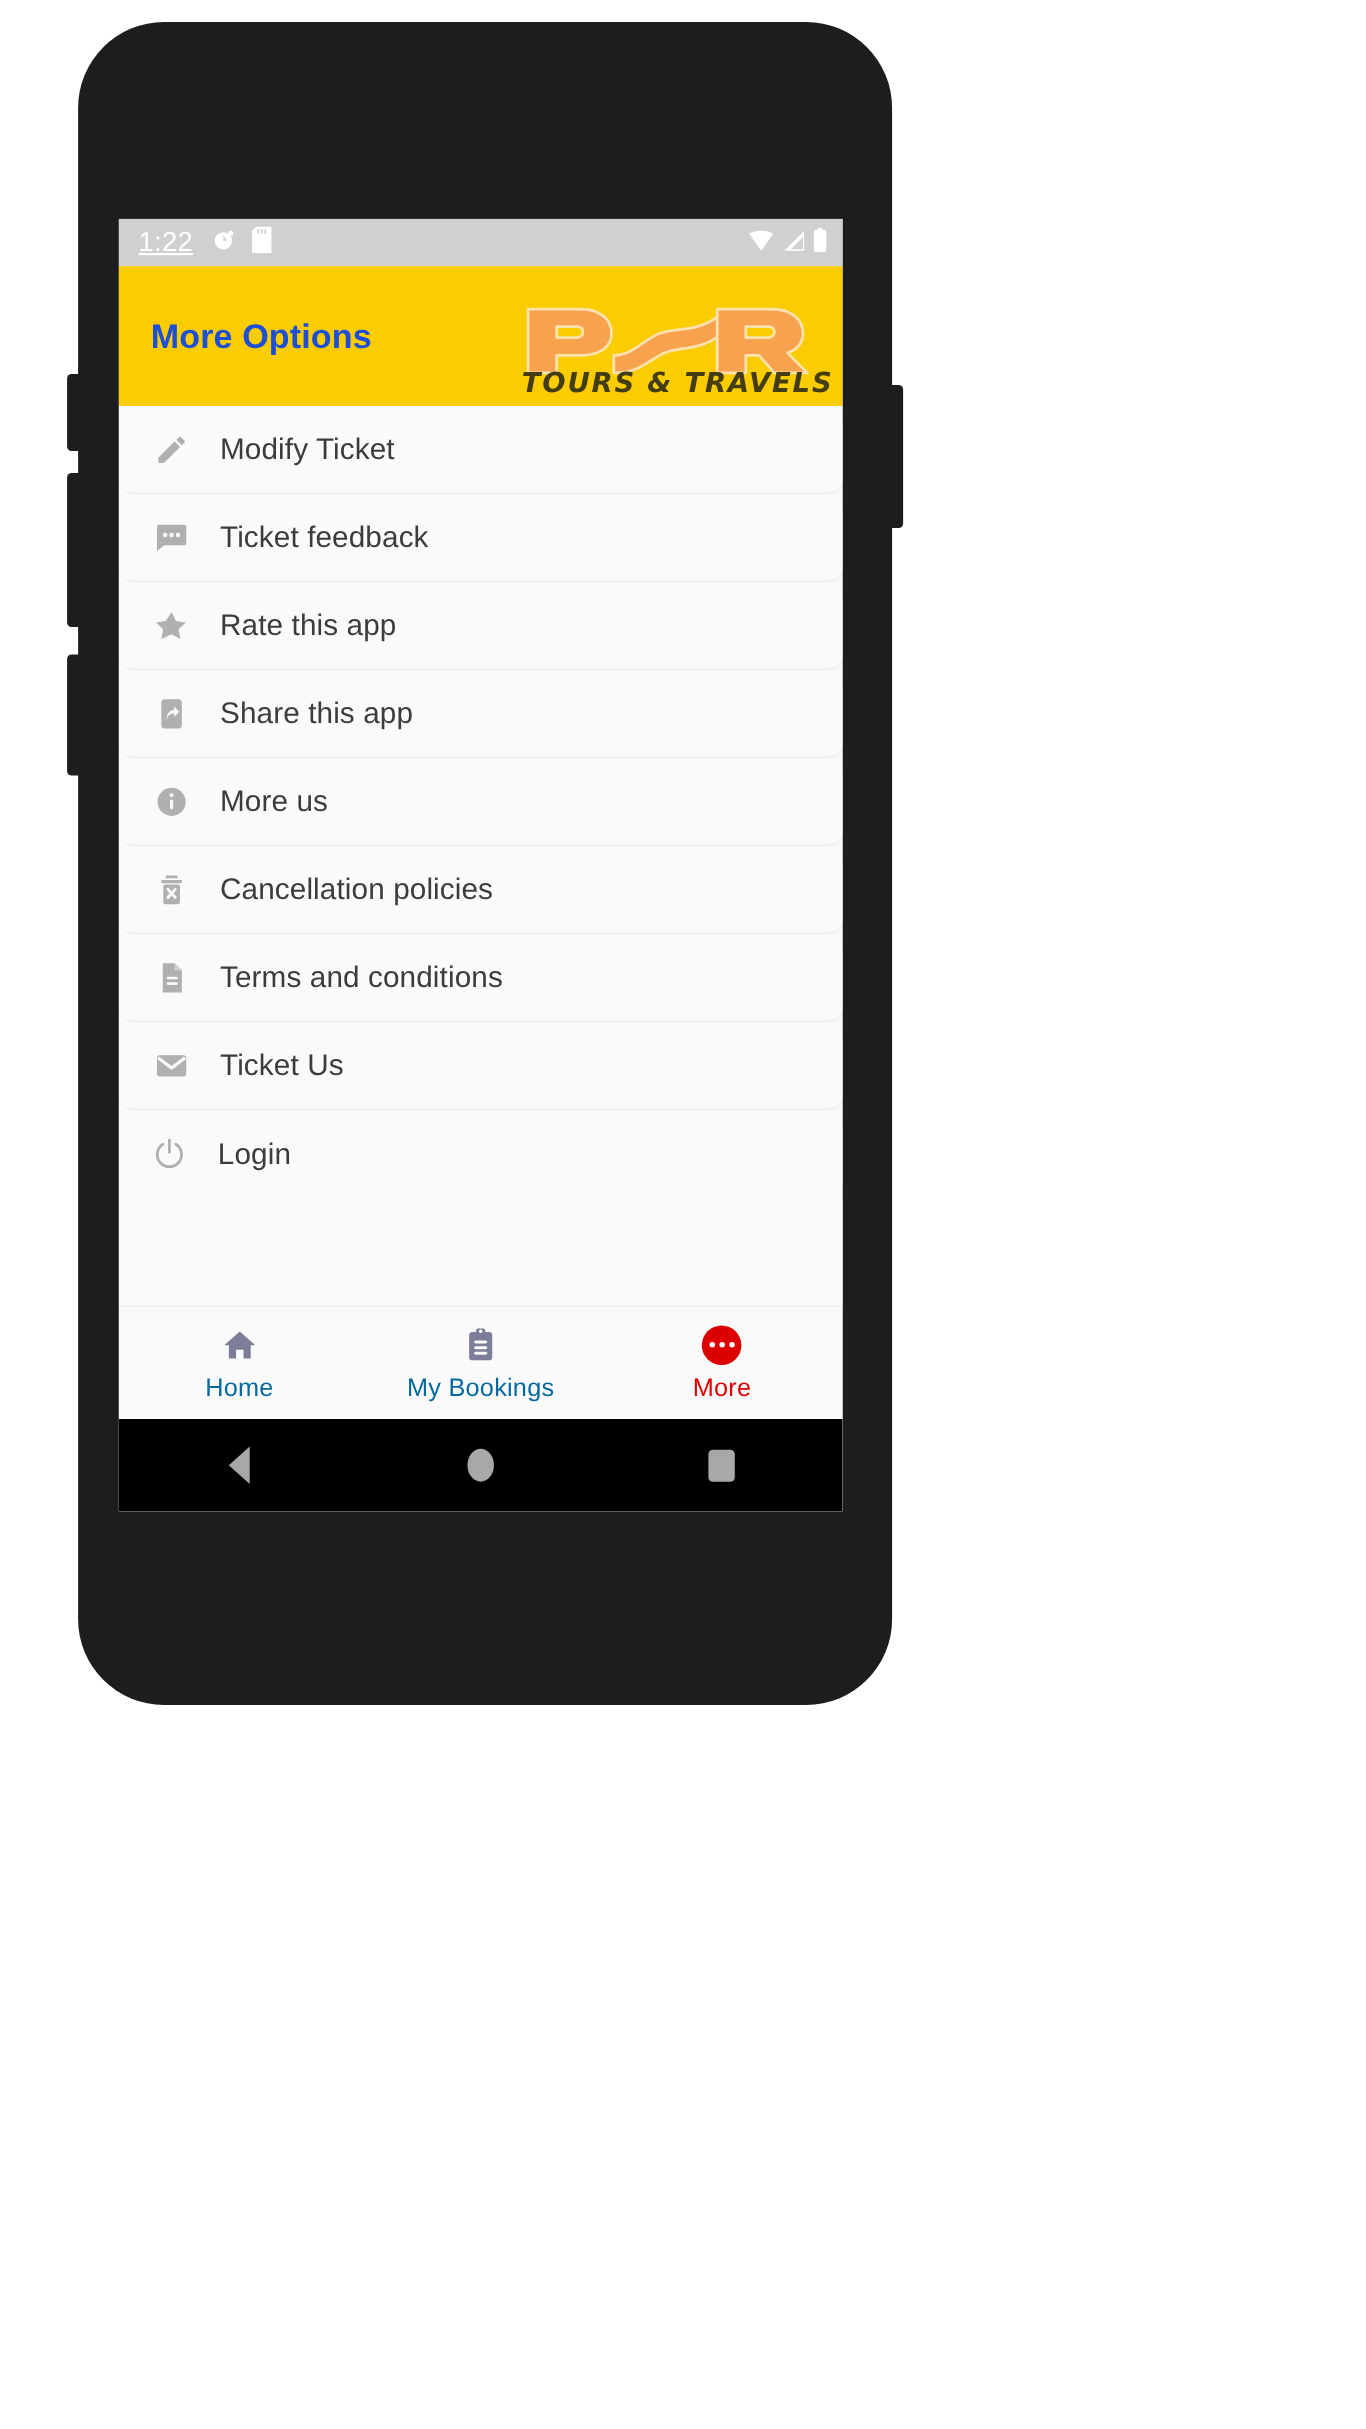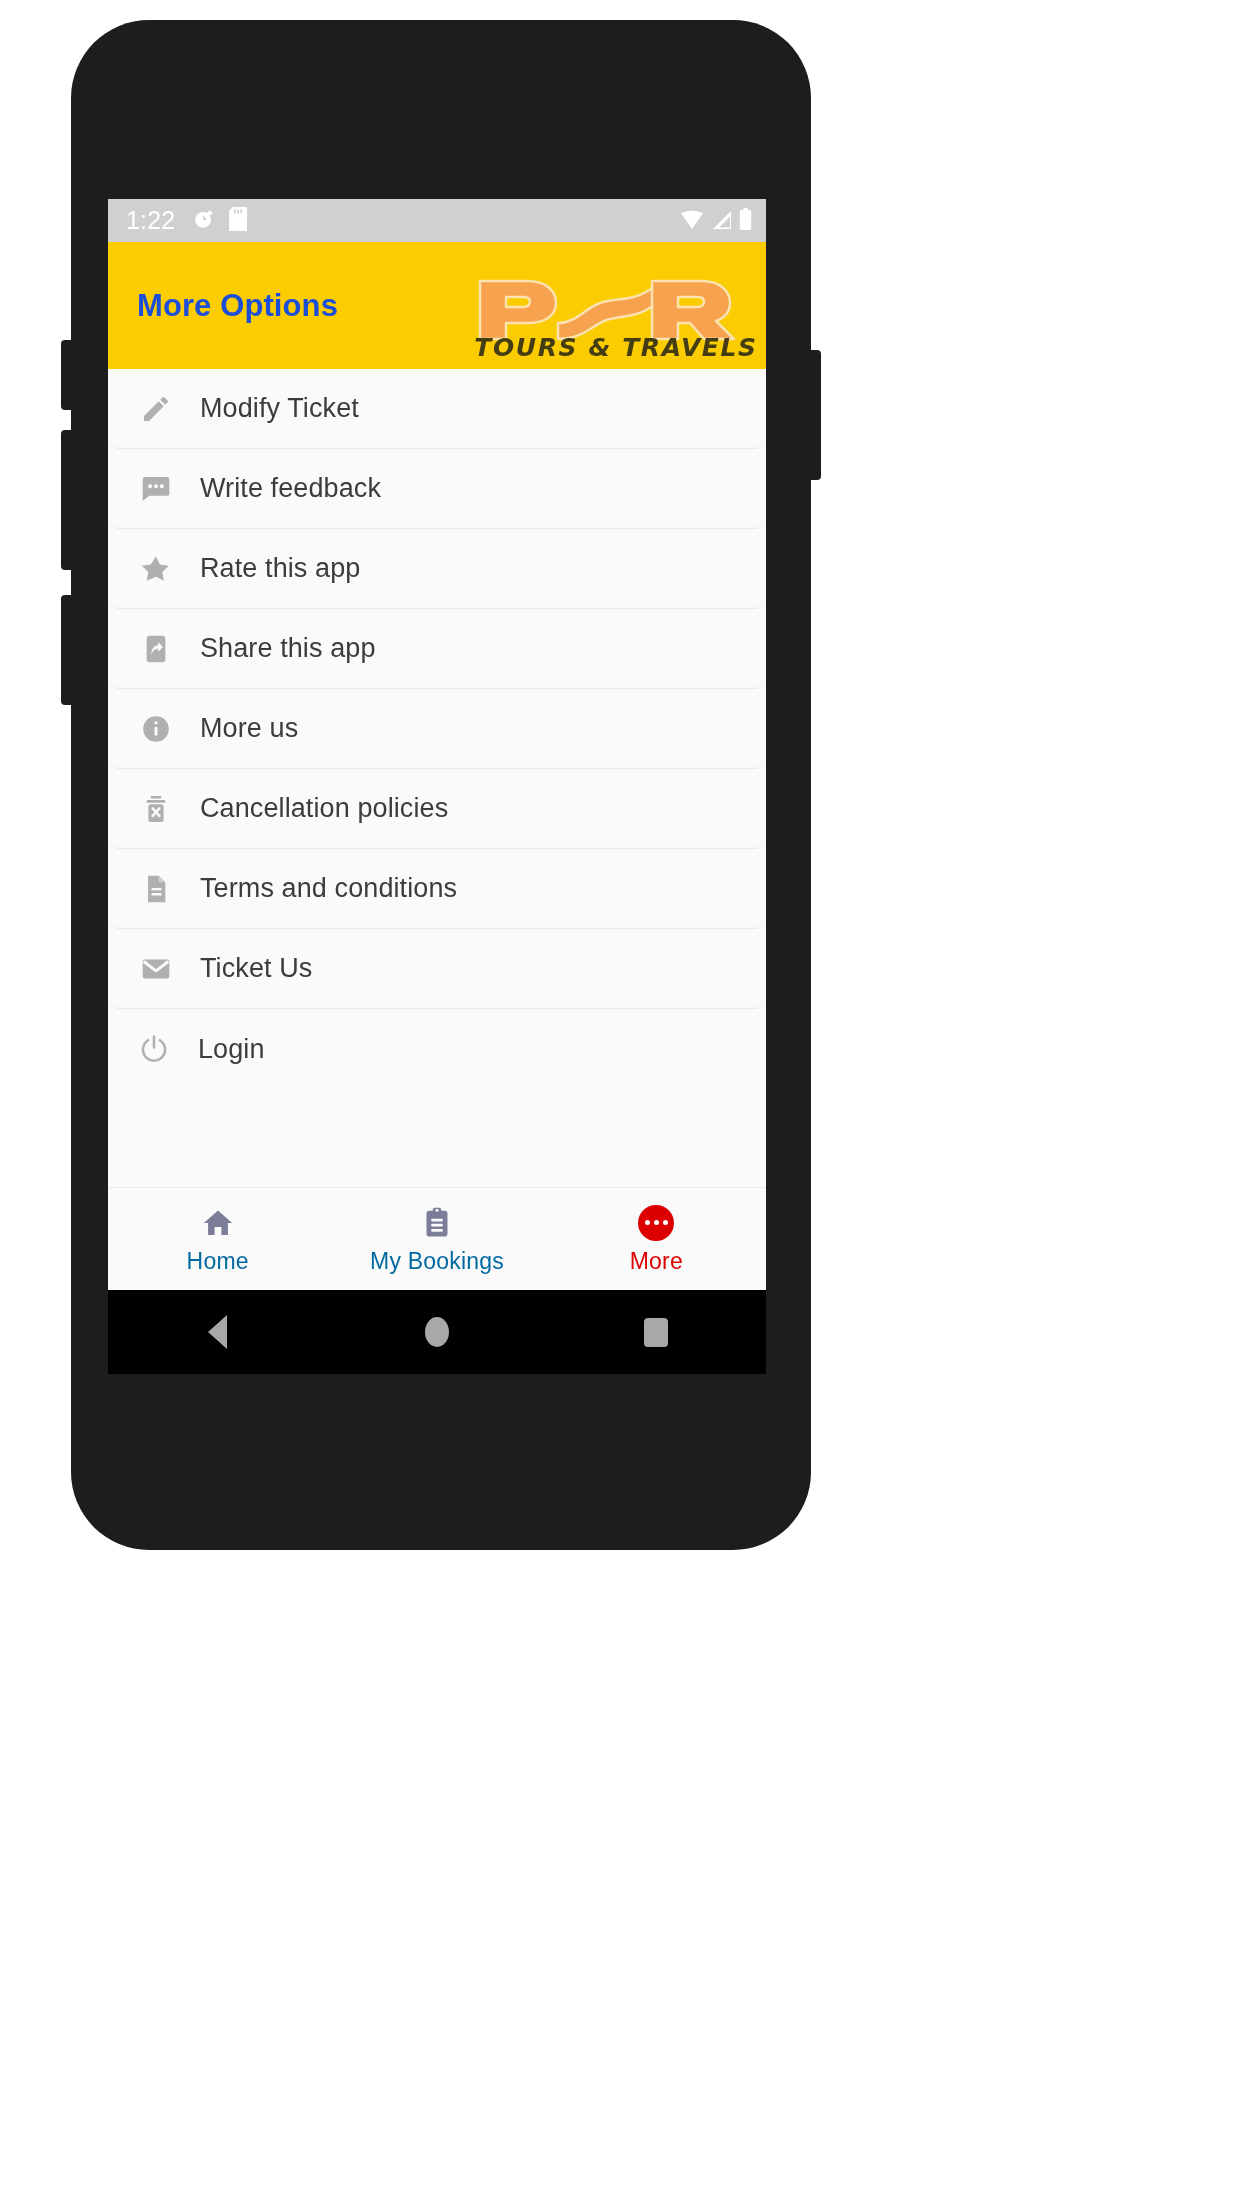--- a/index.html
+++ b/index.html
@@ -58,20 +58,21 @@
     align-items: center;
     padding: 0 14px 0 18px;
     flex: none;
     box-sizing: border-box;
   }
   #status-clock {
     color: #ffffff;
     font-size: 25px;
     letter-spacing: .2px;
     line-height: 1;
+    text-decoration: underline;
   }
   .status-left-icons { display: flex; align-items: center; gap: 14px; margin-left: 18px; }
   .status-spacer { flex: 1 1 auto; }
   .status-right-icons { display: flex; align-items: flex-end; gap: 7px; }
 
   
   #app-bar {
     background: #fbcd00;
     height: 127px;
     flex: none;
@@ -295,21 +296,21 @@
 
       <div class="list-item">
         <span class="list-item-icon">
           <svg width="32" height="32" viewBox="0 0 24 24" fill="currentColor">
             <path d="M3.5 3h17A1.5 1.5 0 0 1 22 4.5v11a1.5 1.5 0 0 1-1.5 1.5H7l-5 4V4.5A1.5 1.5 0 0 1 3.5 3z"></path>
             <circle cx="7.6" cy="10" r="1.5" fill="#fafafa"></circle>
             <circle cx="12" cy="10" r="1.5" fill="#fafafa"></circle>
             <circle cx="16.4" cy="10" r="1.5" fill="#fafafa"></circle>
           </svg>
         </span>
-        <span class="list-item-label">Write feedback</span>
+        <span class="list-item-label">Ticket feedback</span>
       </div>
 
       <div class="list-item">
         <span class="list-item-icon">
           <svg width="32" height="32" viewBox="0 0 24 24" fill="currentColor">
             <path d="M12 2.6l2.95 6.1 6.7.92-4.86 4.64 1.18 6.64L12 17.76 5.03 20.9l1.18-6.64L1.35 9.62l6.7-.92L12 2.6z"></path>
           </svg>
         </span>
         <span class="list-item-label">Rate this app</span>
       </div>

